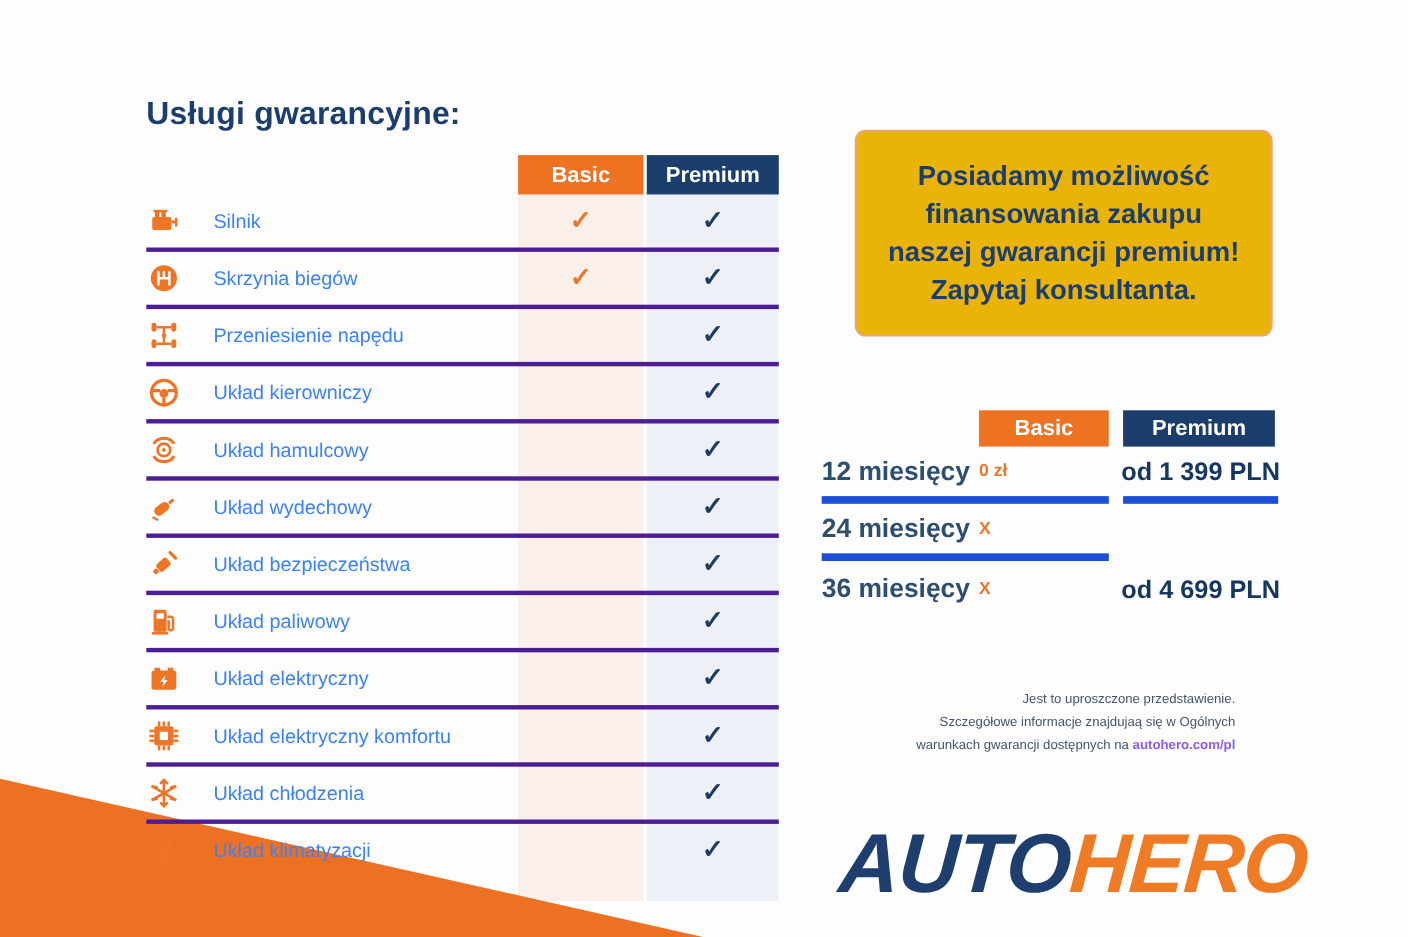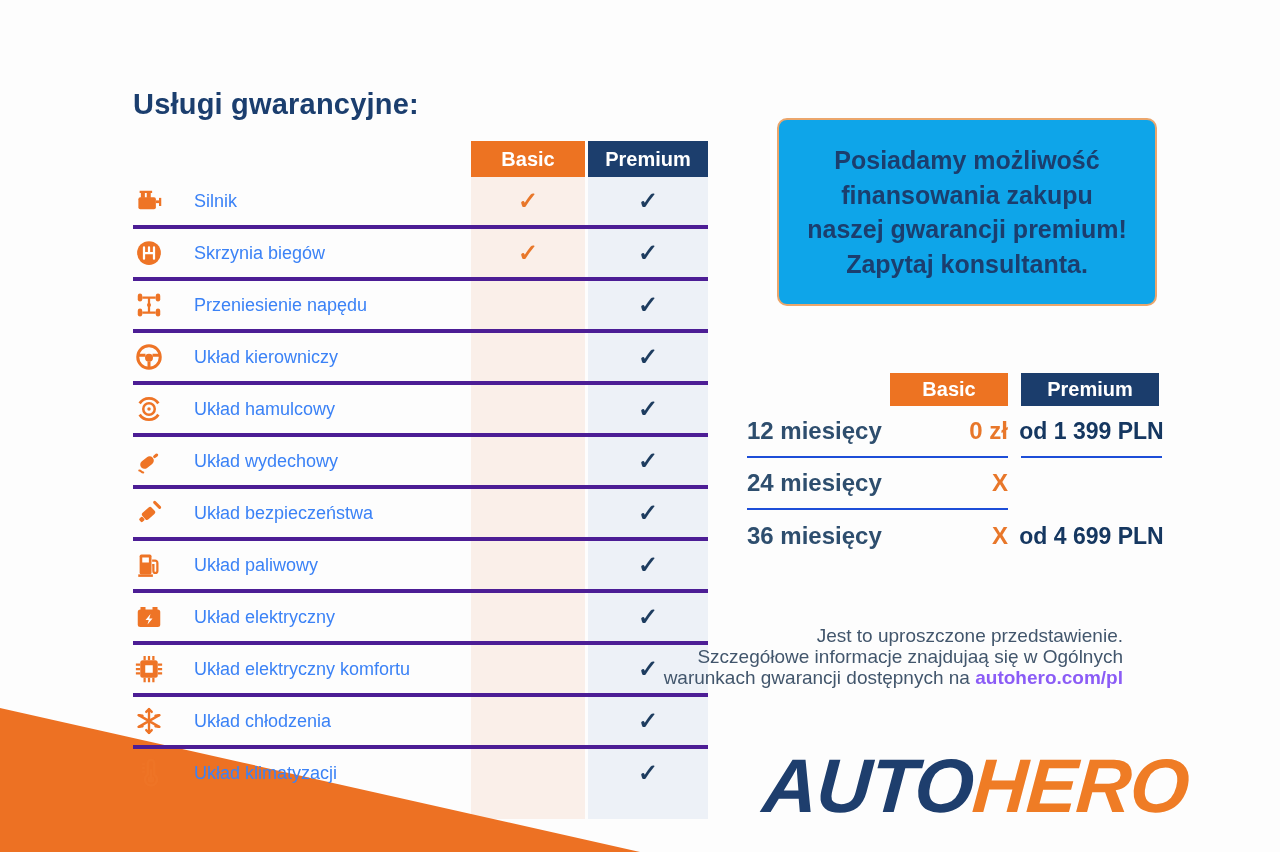--- a/index.html
+++ b/index.html
@@ -27,43 +27,43 @@
   .svc-row + .svc-row{border-top:4px solid #4c1d95;}
   .icon-wrap{width:30px;height:30px;margin-left:1px;color:#EE7426;flex:0 0 auto;}
   .icon-wrap svg{width:30px;height:30px;display:block;}
   .svc-label{margin-left:30px;font-size:18px;color:#3b82f6;flex:1;}
   .svc-cell{text-align:center;font-size:24px;font-weight:bold;line-height:1;}
   .cell-basic{width:114px;margin-right:3px;color:#E8772A;}
   .cell-premium{width:120px;color:#1D3C5F;}
 
   
   .promo-box{position:absolute;left:777px;top:118px;width:380px;box-sizing:border-box;
-    border:2px solid #EBA66C;border-radius:10px;background:#0ea5e9;
+    border:2px solid #EBA66C;border-radius:10px;background:#eab308;
     padding:23px 8px;text-align:center;color:#1B3E6E;font-size:25px;font-weight:bold;line-height:1.38;}
 
   
   .pricing{position:absolute;left:747px;top:373px;width:415px;}
   .pricing-header{display:flex;}
   .ph-spacer{width:143px;}
   .ph-box{height:33px;display:flex;align-items:center;justify-content:center;
     color:#fff;font-size:20px;font-weight:bold;}
   .ph-basic{width:118px;background:#ED7322;}
   .ph-gap{width:13px;}
   .ph-premium{width:138px;background:#1B3D6C;}
   .pr-row{display:flex;align-items:stretch;height:52px;}
   .pr-left{display:flex;align-items:center;width:261px;}
   .pr-right{display:flex;align-items:center;justify-content:center;width:141px;margin-left:13px;}
-  .pr-row.divided .pr-left,.pr-row.divided .pr-right{border-bottom:2px solid #1d4ed8;}
+  .pr-row.divided .pr-left,.pr-row.divided .pr-right{border-bottom:7px solid #1d4ed8;}
   .pr-period{width:143px;font-size:24px;font-weight:bold;color:#2E4E6E;}
-  .pr-basic{width:118px;text-align:right;font-size:24px;font-weight:bold;color:#E8772A;}
+  .pr-basic{width:118px;text-align:left;font-size:16px;font-weight:bold;color:#E8772A;}
   .pr-premium{font-size:23px;font-weight:bold;color:#153760;white-space:nowrap;}
 
   
   .disclaimer{position:absolute;top:625px;right:157px;text-align:right;
-    font-size:19px;color:#42566C;line-height:21px;}
+    font-size:12px;color:#42566C;line-height:21px;}
   .disclaimer .link{font-weight:bold;color:#8b5cf6;}
 
   
   .logo{position:absolute;left:763px;top:748px;font-size:76px;line-height:1;
     font-weight:bold;font-style:italic;letter-spacing:-1px;transform:skewX(-4deg);white-space:nowrap;}
   .logo .auto{color:#1E3E6D;}
   .logo .hero{color:#EF7C25;}
 
   
   .corner-triangle{position:absolute;left:0;top:708px;width:640px;height:144px;

